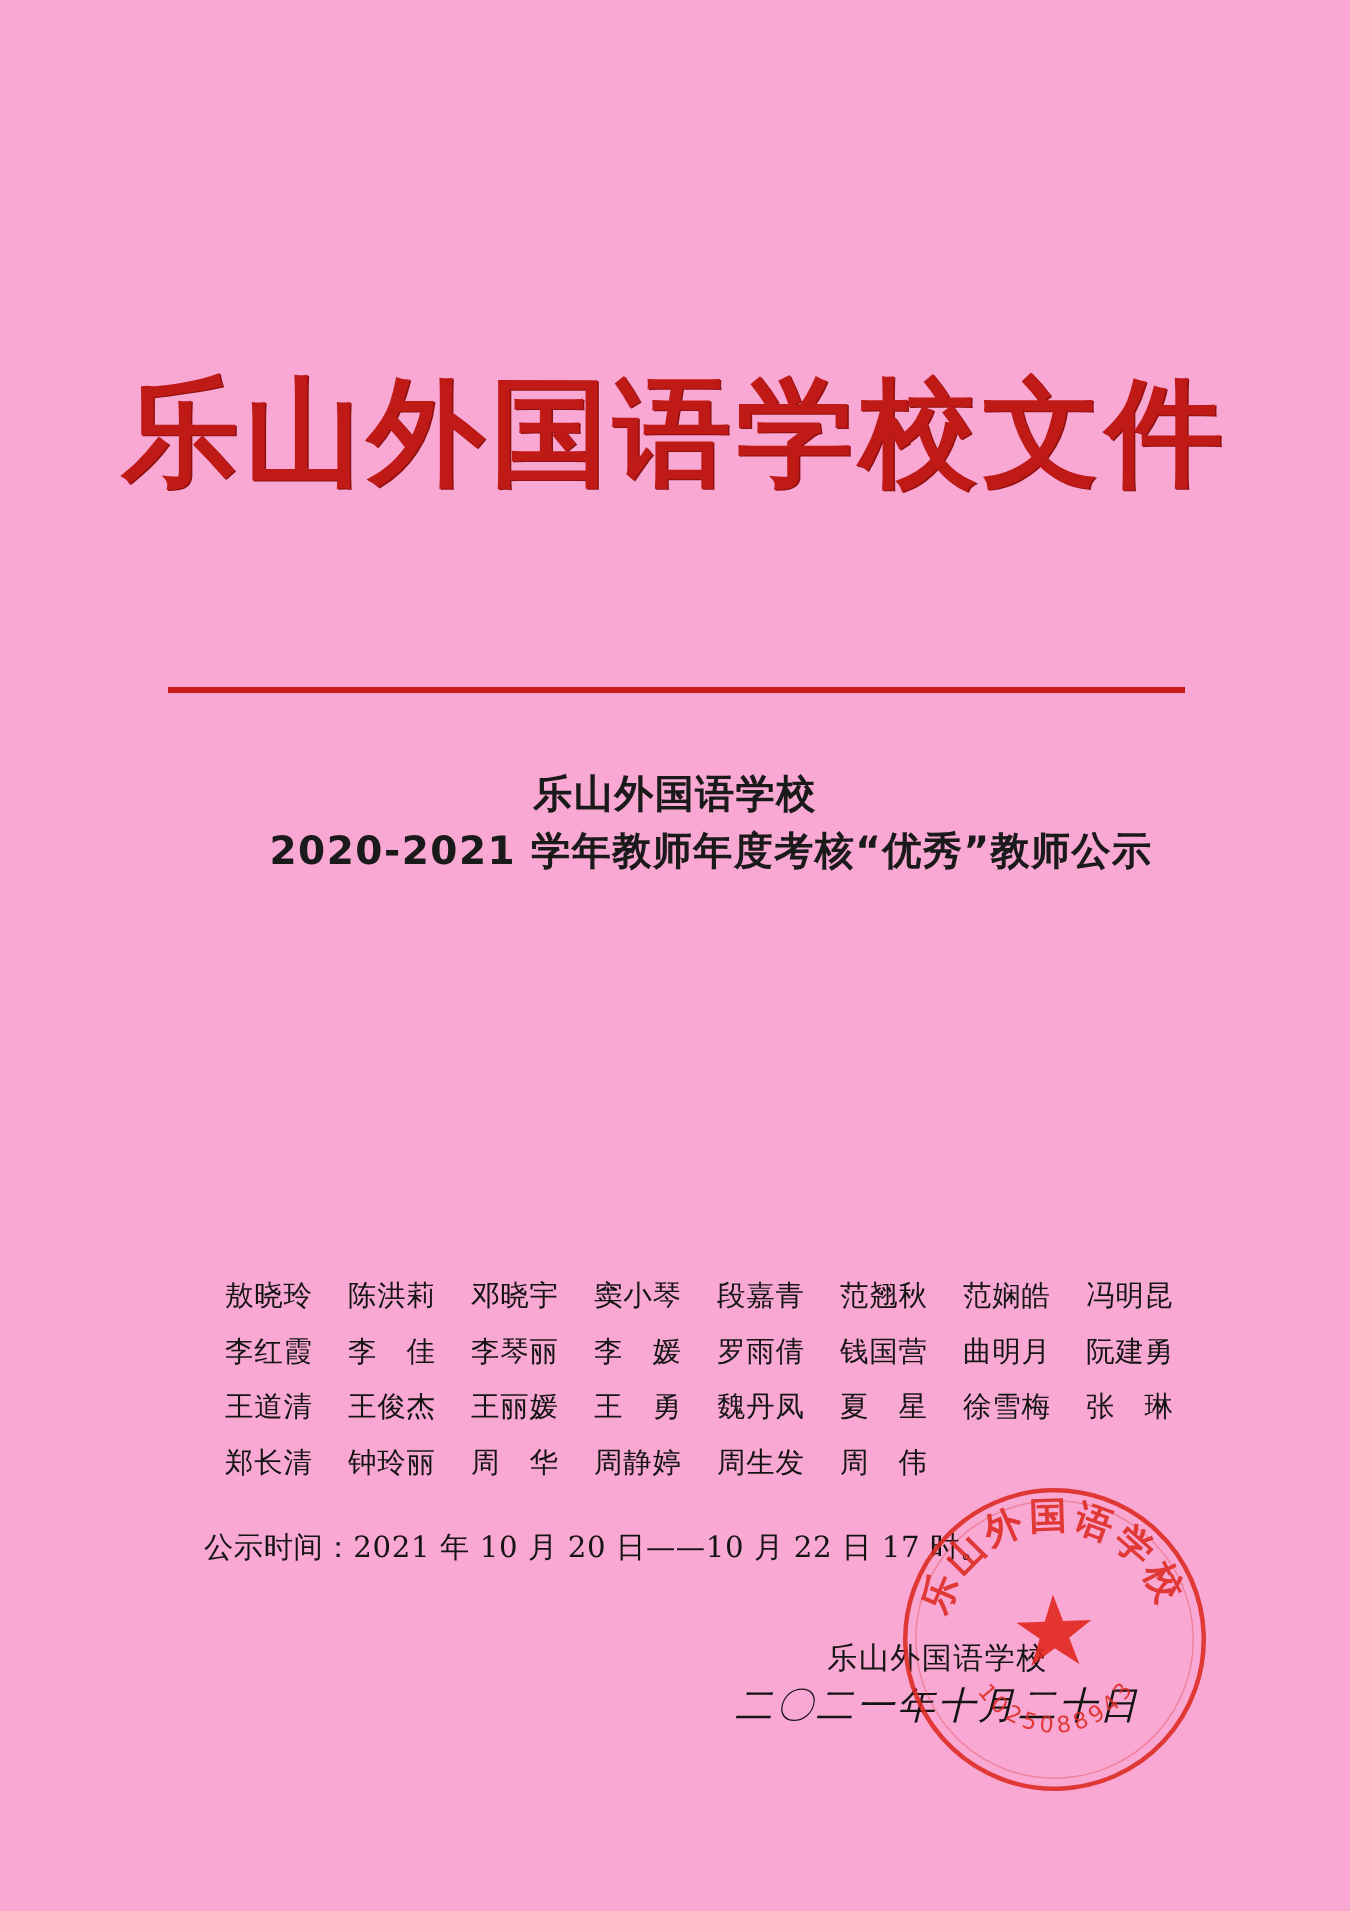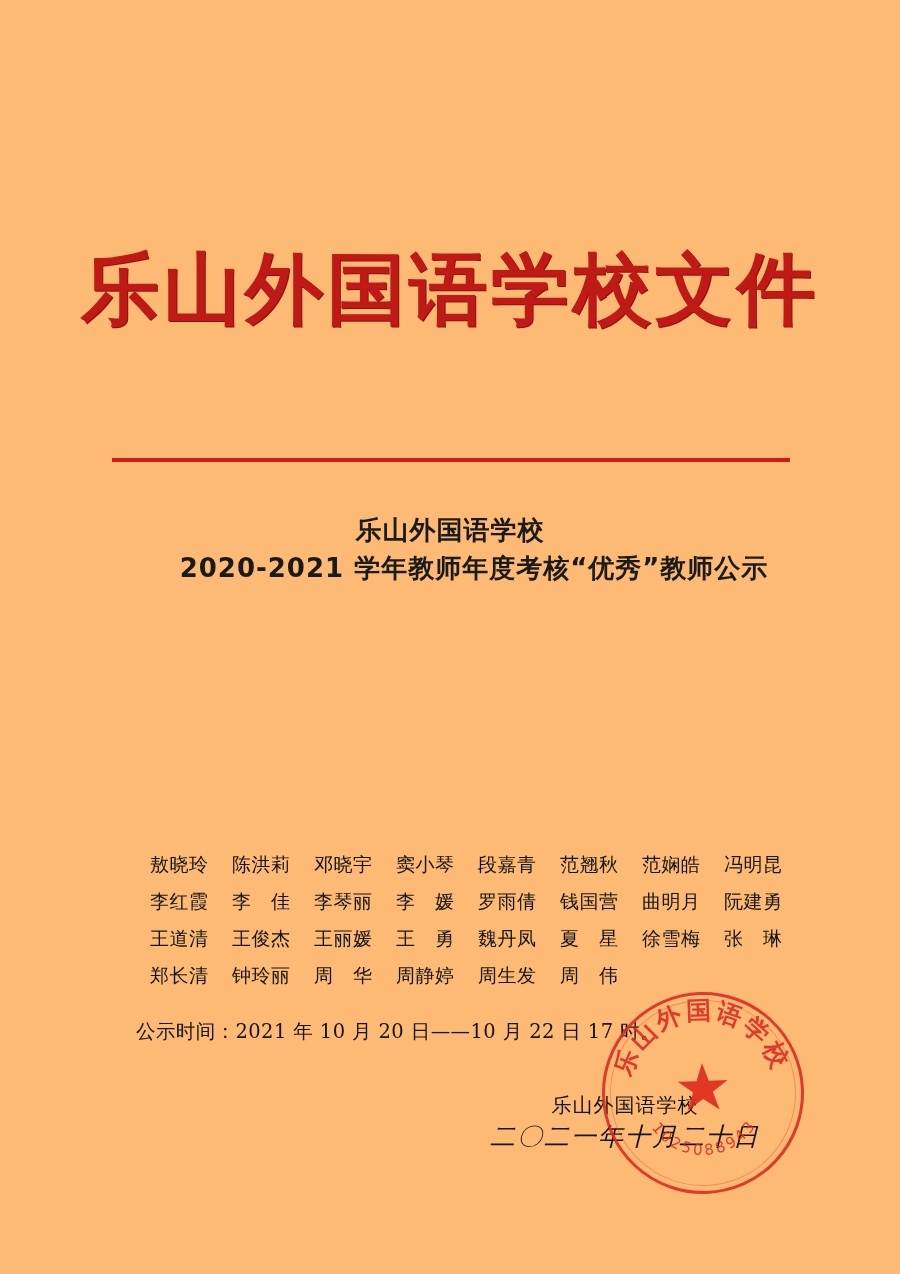--- a/index.html
+++ b/index.html
@@ -10,21 +10,21 @@
   body {
     width: 900px;
     height: 1274px;
     position: relative;
     font-family: "DejaVu Serif", "Liberation Serif", serif;
     overflow: hidden;
   }
   .page {
     position: absolute;
     inset: 0;
-    background: #fdba74;
+    background: #f9a8d4;
   }
 
   
   .masthead {
     position: absolute;
     top: 248px;
     left: 0;
     width: 900px;
     text-align: center;
   }

